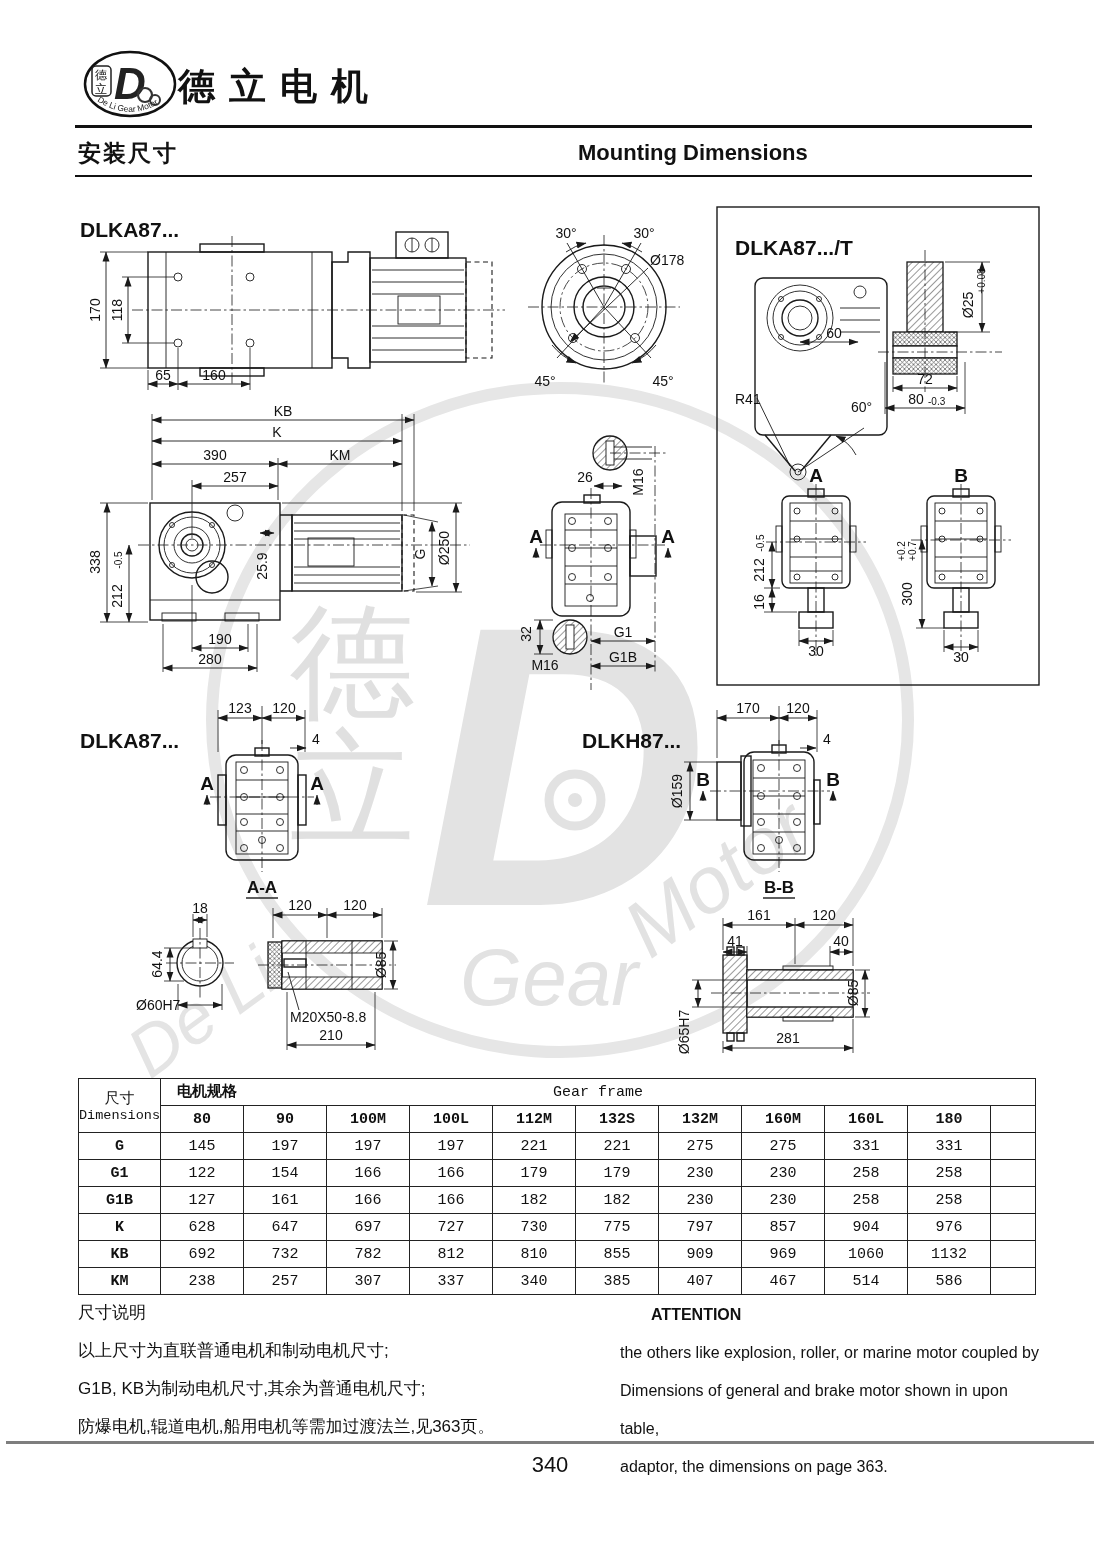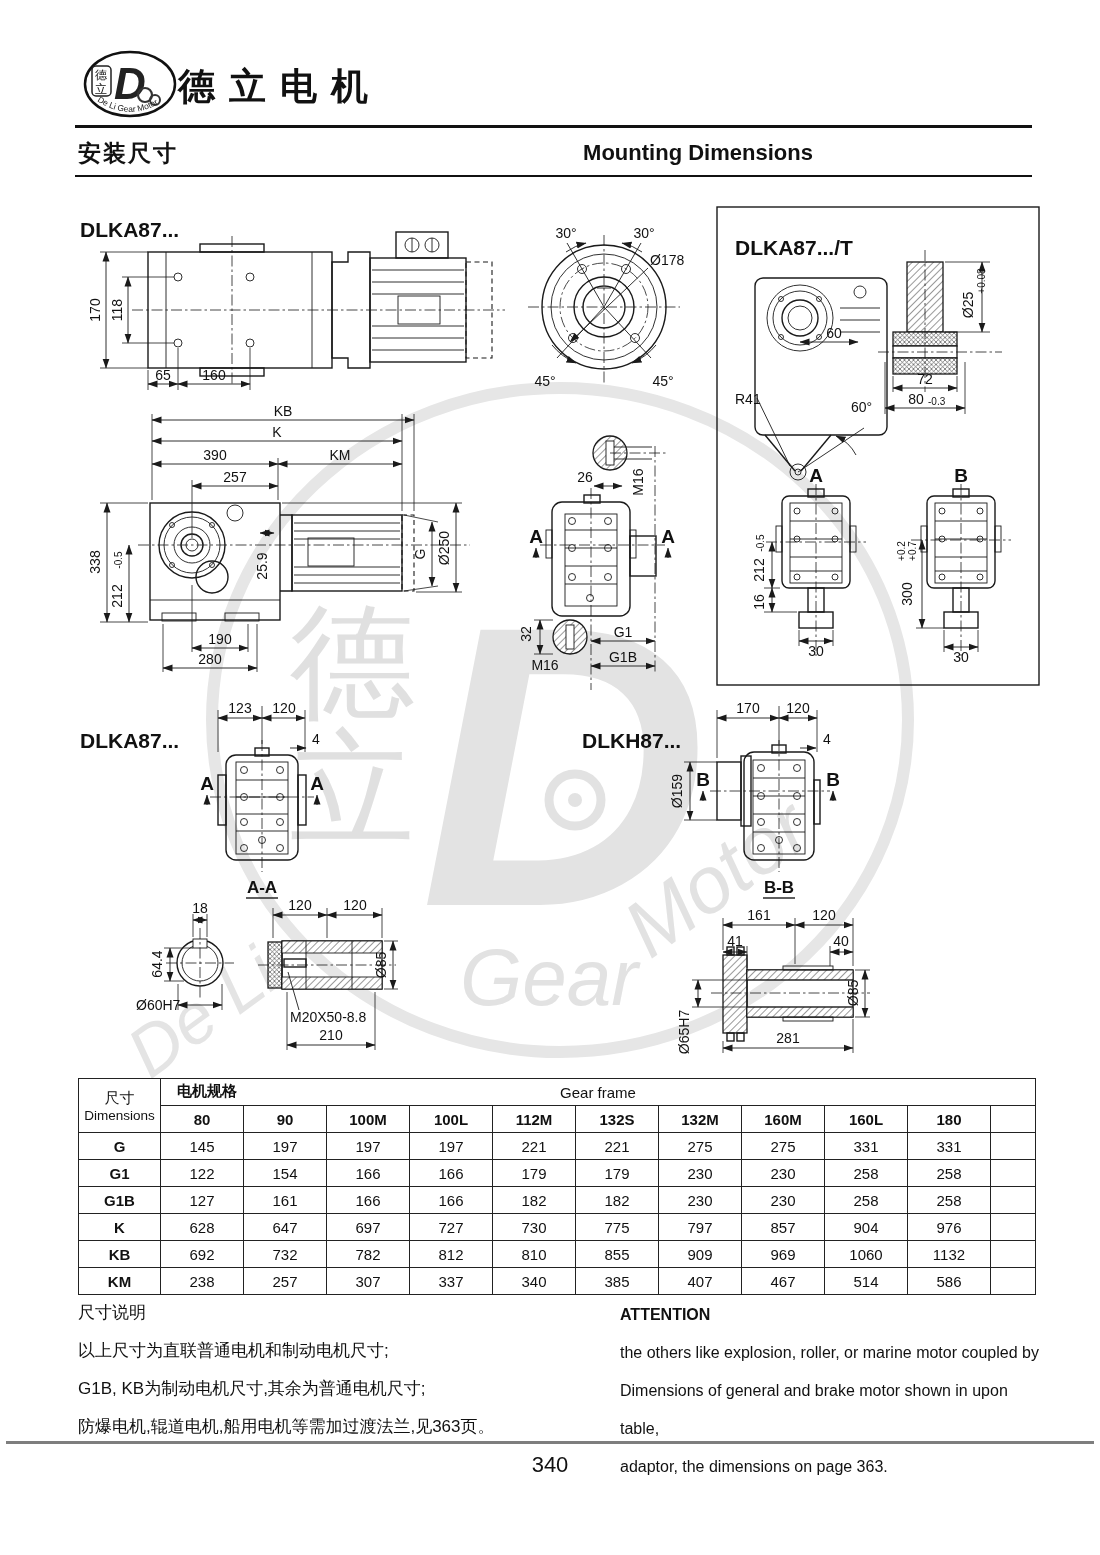--- a/index.html
+++ b/index.html
@@ -4,48 +4,48 @@
 <style>
   html,body{margin:0;padding:0;background:#fff;}
   .page{position:relative;width:1100px;height:1555px;background:#fff;overflow:hidden;
         font-family:"Liberation Sans",sans-serif;color:#111;}
   .abs{position:absolute;}
   
   .brand{left:178px;top:62px;font-size:37px;font-weight:bold;letter-spacing:14px;font-family:"Liberation Serif",serif;text-align:center;}
   .rule1{left:75px;top:125px;width:957px;height:3px;background:#111;}
   .rule2{left:75px;top:175px;width:957px;height:2px;background:#111;}
   .tzh{left:78px;top:138px;font-size:23px;font-weight:bold;letter-spacing:2px;}
-  .ten{left:578px;top:140px;width:240px;text-align:center;font-size:22px;font-weight:bold;}
+  .ten{left:578px;top:140px;width:240px;font-size:22px;font-weight:bold;}
   
   .b{fill:none;stroke:#1a1a1a;stroke-width:1.4;}
   .t{fill:none;stroke:#1a1a1a;stroke-width:0.9;}
   .cl{fill:none;stroke:#1a1a1a;stroke-width:0.8;stroke-dasharray:11 3 2.5 3;}
   .dsh{fill:none;stroke:#1a1a1a;stroke-width:1.1;stroke-dasharray:5 3.5;}
   .dim{stroke:#1a1a1a;stroke-width:0.9;fill:none;}
   .ext{stroke:#1a1a1a;stroke-width:0.8;fill:none;}
   .dt{font:14px "Liberation Sans",sans-serif;fill:#111;}
   .dts{font:10px "Liberation Sans",sans-serif;fill:#111;}
   .ttl{font:bold 21px "Liberation Sans",sans-serif;fill:#111;}
   .vl{font:bold 19px "Liberation Sans",sans-serif;fill:#111;}
   .sec{font:bold 17px "Liberation Sans",sans-serif;fill:#111;}
   
-  table.dims{border-collapse:collapse;table-layout:fixed;width:957px;}
+  table.dims{border-collapse:collapse;table-layout:fixed;width:957px;font-family:Liberation Mono, monospace;}
   table.dims td{border:1.4px solid #222;text-align:center;vertical-align:middle;
     font-size:15px;height:26px;padding:0;overflow:hidden;}
   td.lab{font-weight:bold;}
   td.frm{font-weight:bold;}
   td.c0 .z{font-size:15px;}
   td.c0 .s{font-size:13.5px;}
   td.spec{position:relative;}
   td.spec .zh{position:absolute;left:8px;top:3px;font-weight:bold;font-size:15px;margin-left:8px;}
   td.spec .en{font-size:15px;}
   
   .nzh{left:78px;top:1294px;width:520px;font-size:17px;line-height:38px;}
   .nen{left:620px;top:1296px;width:430px;font-size:16px;line-height:38px;}
-  .nen .ttl2{font-weight:bold;font-size:16px;}
+  .nen .ttl2{font-weight:bold;font-size:16px;margin-left:31px;}
   .footline{left:6px;top:1441px;width:1088px;height:3px;background:#7e7e7e;}
   .pageno{left:0;top:1452px;width:1100px;text-align:center;font-size:22px;}
 </style>
 </head>
 <body>
 
 <div class="page">
 
   <svg class="abs" style="left:0;top:0" width="1100" height="1555" viewBox="0 0 1100 1555">
     <ellipse cx="560" cy="720" rx="348" ry="332" fill="none" stroke="#e6e6e6" stroke-width="12"></ellipse>

